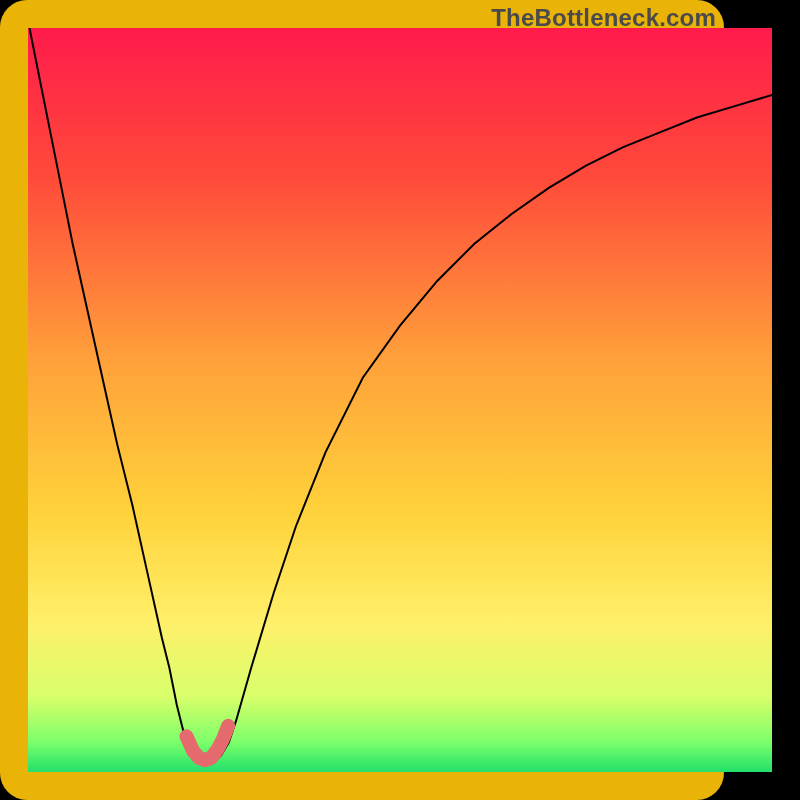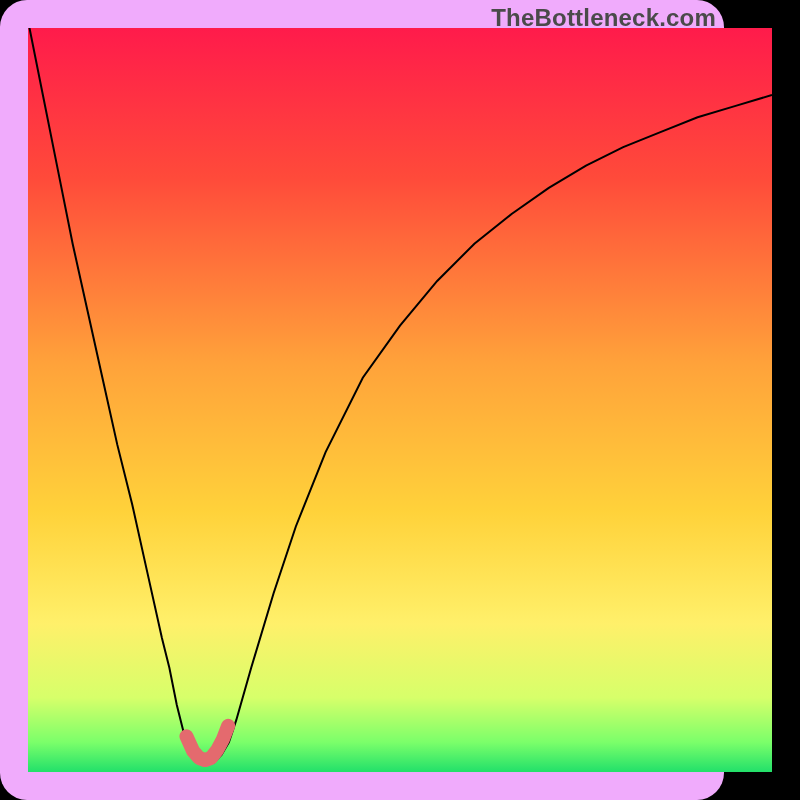--- a/index.html
+++ b/index.html
@@ -1,21 +1,21 @@
 <!DOCTYPE html>
 <html><head>
 <meta charset="utf-8">
 <style>
   * { margin: 0; padding: 0; box-sizing: border-box; }
   html, body { width: 800px; height: 800px; overflow: hidden; background: #000; }
   .frame {
     position: absolute;
     top: 0; left: 0;
     width: 724px; height: 800px;
-    background: #f0abfc;
+    background: #eab308;
     border-radius: 27px;
   }
   .plot {
     position: absolute;
     overflow: hidden;
   }
   .gradient-bg {
     position: absolute;
     top: 0; left: 0; right: 0; bottom: 0;
   }

